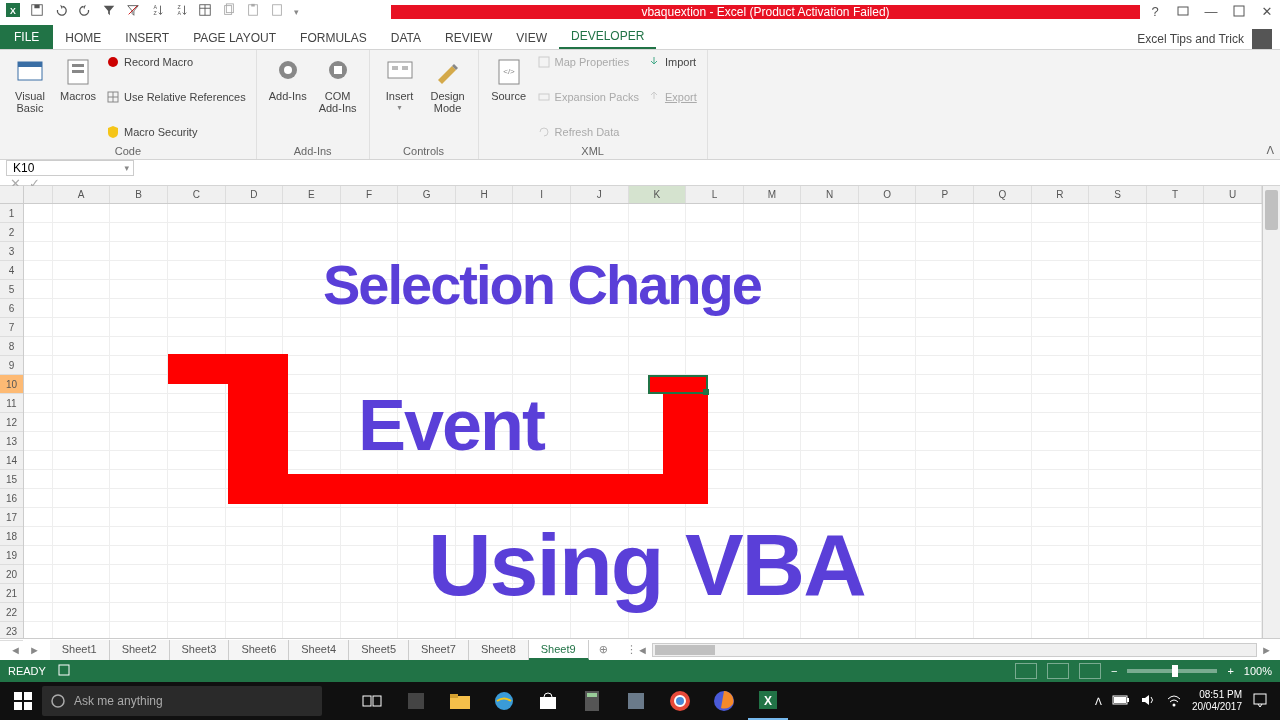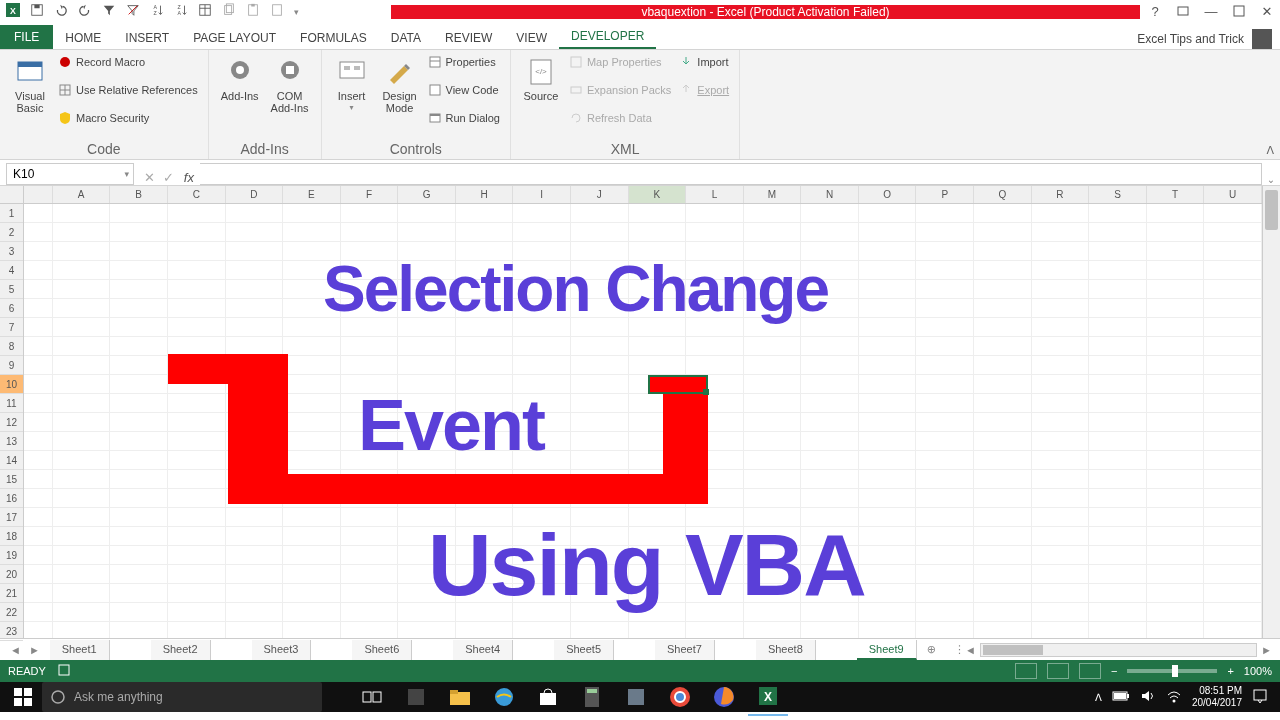--- a/index.html
+++ b/index.html
@@ -18,30 +18,30 @@
 .ribbon-tabs .tab { padding: 4px 12px; font-size: 12px; color: #444; cursor: pointer; }
 .ribbon-tabs .tab.file { background: #217346; color: #fff; padding: 5px 14px; }
 .ribbon-tabs .tab.active { color: #217346; border-bottom: 2px solid #217346; }
 .ribbon-right { margin-left: auto; display: flex; align-items: center; gap: 8px; padding-right: 8px; font-size: 12px; color: #444; }
 .ribbon-right .avatar { width: 20px; height: 20px; background: #555; }
 
 
 .ribbon-body { height: 110px; background: #f3f3f3; border-bottom: 1px solid #d4d4d4; display: flex; position: relative; }
 .group { border-right: 1px solid #e0e0e0; padding: 4px 8px 2px 8px; display: flex; flex-direction: column; justify-content: space-between; }
 .group-content { display: flex; gap: 4px; flex: 1; }
-.group-label { text-align: center; font-size: 14px; color: #666; padding-top: 2px; }
+.group-label { text-align: center; font-size: 11px; color: #666; padding-top: 2px; }
 .big-btn { display: flex; flex-direction: column; align-items: center; justify-content: flex-start; padding: 2px 4px; gap: 2px; font-size: 11px; color: #444; text-align: center; line-height: 1.1; min-width: 44px; }
 .big-btn svg { width: 32px; height: 32px; }
-.btn-stack { display: flex; flex-direction: column; gap: 12px; }
+.btn-stack { display: flex; flex-direction: column; gap: 19px; }
 .small-btn { display: flex; align-items: center; gap: 4px; font-size: 11px; color: #444; padding: 1px 2px; white-space: nowrap; }
 .small-btn svg { width: 14px; height: 14px; flex-shrink: 0; }
 .collapse-ribbon { position: absolute; right: 6px; bottom: 2px; font-size: 11px; color: #666; }
 
 
-.formula-bar { height: 26px; border-bottom: 1px solid #d4d4d4; display: flex; align-items: flex-end; background: #fff; }
+.formula-bar { height: 26px; border-bottom: 1px solid #d4d4d4; display: flex; align-items: flex-start; background: #fff; flex-direction: column; }
 .name-box { width: 128px; height: 22px; border: 1px solid #ccc; margin-left: 6px; display: flex; align-items: center; padding: 0 6px; font-size: 12px; position: relative; }
 .name-box::after { content: "▾"; position: absolute; right: 4px; font-size: 9px; color: #888; }
 .fx-icons { display: flex; align-items: center; gap: 8px; padding: 0 10px; color: #aaa; font-size: 13px; }
 .fx-label { font-style: italic; font-size: 13px; color: #555; padding-right: 6px; }
 .formula-input { flex: 1; height: 22px; border: 1px solid #ccc; border-left: none; font-size: 12px; padding: 0 4px; }
 .formula-expand { width: 18px; text-align: center; color: #888; font-size: 10px; }
 
 
 .grid-area { position: relative; height: 452px; background: #fff; display: flex; }
 .row-headers { width: 24px; background: #f0f0f0; border-right: 1px solid #ccc; }
@@ -57,53 +57,53 @@
 .cell-row { height: 19px; border-bottom: 1px solid #eee; display: flex; }
 .cell-row div { width: 60px; border-right: 1px solid #eee; }
 .cell-row div:first-child { width: 30px; }
 .vscroll { width: 18px; background: #f0f0f0; border-left: 1px solid #ccc; position: relative; }
 .vscroll-thumb { position: absolute; left: 2px; right: 2px; top: 4px; height: 40px; background: #c0c0c0; border-radius: 2px; }
 
 
 .overlay { position: absolute; left: 24px; top: 18px; right: 18px; bottom: 0; pointer-events: none; }
 .banner-box { position: absolute; left: 480px; top: 20px; width: 420px; height: 38px; background: #1a2a38; color: #d43a2a; font-weight: bold; font-size: 22px; font-family: Calibri, sans-serif; display: flex; align-items: center; justify-content: center; }
 .big-text { position: absolute; font-family: "Arial Black", Impact, sans-serif; font-weight: 900; color: #5a3fd8; white-space: nowrap; letter-spacing: -2px; }
-.t1 { left: 275px; top: 48px; font-size: 64px; }
+.t1 { left: 275px; top: 48px; font-size: 56px; }
 .t2 { left: 310px; top: 180px; font-size: 72px; }
 .t3 { left: 655px; top: 180px; font-size: 88px; }
 .t4 { left: 380px; top: 310px; font-size: 88px; }
 .red-shape { position: absolute; background: #ff0000; }
 .rs1 { left: 120px; top: 150px; width: 120px; height: 30px; }
 .rs2 { left: 180px; top: 180px; width: 60px; height: 100px; }
 .rs3 { left: 180px; top: 270px; width: 480px; height: 30px; }
 .rs4 { left: 615px; top: 185px; width: 45px; height: 115px; }
 .active-cell { position: absolute; left: 600px; top: 171px; width: 60px; height: 19px; border: 2px solid #217346; background: #ff0000; }
 .active-cell::after { content: ""; position: absolute; right: -3px; bottom: -3px; width: 6px; height: 6px; background: #217346; }
 
 
 .sheet-tab-bar { height: 22px; background: #fff; border-top: 1px solid #ccc; display: flex; align-items: center; font-size: 11px; }
 .sheet-nav { display: flex; gap: 8px; padding: 0 10px; color: #888; }
-.sheet-tabs { display: flex; gap: 41px; }
+.sheet-tabs { display: flex; }
 .sheet-tab { padding: 3px 12px; border-right: 1px solid #ccc; color: #555; background: #f5f5f5; }
 .sheet-tab.active { background: #fff; color: #217346; font-weight: normal; border-bottom: 2px solid #217346; }
 .new-sheet { padding: 0 10px; color: #888; }
 .hscroll-area { flex: 1; display: flex; align-items: center; padding: 0 8px; }
 .hscroll { flex: 1; height: 14px; background: #f0f0f0; border: 1px solid #ccc; position: relative; margin: 0 4px; }
 .hscroll-thumb { position: absolute; left: 2px; top: 1px; bottom: 1px; width: 60px; background: #c0c0c0; }
 
 
 .status-bar { height: 22px; background: #217346; color: #fff; display: flex; align-items: center; font-size: 11px; padding: 0 8px; }
 .status-left { flex: 1; display: flex; gap: 12px; align-items: center; }
 .status-right { display: flex; align-items: center; gap: 10px; }
 .view-btn { width: 22px; height: 16px; border: 1px solid rgba(255,255,255,0.4); }
 .zoom-slider { width: 90px; height: 4px; background: rgba(255,255,255,0.4); position: relative; }
 .zoom-slider::after { content: ""; position: absolute; left: 50%; top: -4px; width: 6px; height: 12px; background: #fff; }
 
 
-.taskbar { height: 30px; background: #101010; display: flex; align-items: center; padding: 0 4px; }
+.taskbar { height: 38px; background: #101010; display: flex; align-items: center; padding: 0 4px; }
 .start-btn { width: 38px; height: 38px; display: flex; align-items: center; justify-content: center; }
 .search-box { width: 280px; height: 30px; background: #2a2a2a; border-radius: 2px; display: flex; align-items: center; gap: 8px; padding: 0 8px; color: #aaa; font-size: 12px; }
 .task-icons { display: flex; gap: 4px; margin-left: 30px; }
 .task-icons .ti { width: 40px; height: 38px; display: flex; align-items: center; justify-content: center; }
 .task-icons .ti.active { border-bottom: 2px solid #76b9ed; }
 .tray { margin-left: auto; display: flex; align-items: center; gap: 10px; color: #fff; font-size: 10px; padding-right: 8px; }
 .tray .clock { text-align: right; line-height: 1.2; }
 </style>
 </head>
 <body>
@@ -198,20 +198,28 @@
 <div class="ribbon-body">
   <div class="group">
     <div class="group-content">
       <div class="big-btn">
         <svg viewBox="0 0 32 32">
             <rect x="4" y="6" width="24" height="18" fill="#fff" stroke="#3a6ea5"></rect>
             <rect x="4" y="6" width="24" height="5" fill="#3a6ea5"></rect>
           </svg>
         <span style="white-space:pre-line">Visual
 Basic</span>
+      </div>
+      <div class="big-btn">
+        <svg viewBox="0 0 32 32">
+            <rect x="6" y="4" width="20" height="24" fill="#fff" stroke="#888"></rect>
+            <rect x="10" y="8" width="12" height="3" fill="#888"></rect>
+            <rect x="10" y="14" width="12" height="3" fill="#888"></rect>
+          </svg>
+        <span>Macros</span>
       </div>
       <div class="btn-stack">
         <div class="small-btn">
             <svg viewBox="0 0 14 14">
               <circle cx="7" cy="7" r="5" fill="#c00"></circle>
             </svg>
             <span>Record Macro</span>
           </div>
         <div class="small-btn">
             <svg viewBox="0 0 14 14">
@@ -264,42 +272,20 @@
         <span>Insert</span>
         <span style="font-size:8px;color:#888;">▾</span>
       </div>
       <div class="big-btn">
         <svg viewBox="0 0 32 32">
             <path d="M6 24 L20 10 L24 14 L10 28 Z" fill="#d4a94a"></path>
             <path d="M22 8 L26 12 L24 14 L20 10 Z" fill="#888"></path>
           </svg>
         <span style="white-space:pre-line">Design
 Mode</span>
-      </div>
-      <div class="btn-stack">
-        <div class="small-btn">
-            <svg viewBox="0 0 14 14">
-              <rect x="2" y="2" width="10" height="10" fill="#fff" stroke="#888"></rect>
-              <line x1="2" y1="6" x2="12" y2="6" stroke="#888"></line>
-            </svg>
-            <span>Properties</span>
-          </div>
-        <div class="small-btn">
-            <svg viewBox="0 0 14 14">
-              <rect x="2" y="2" width="10" height="10" fill="#fff" stroke="#888"></rect>
-            </svg>
-            <span>View Code</span>
-          </div>
-        <div class="small-btn">
-            <svg viewBox="0 0 14 14">
-              <rect x="2" y="3" width="10" height="8" fill="#fff" stroke="#888"></rect>
-              <rect x="2" y="3" width="10" height="2" fill="#888"></rect>
-            </svg>
-            <span>Run Dialog</span>
-          </div>
       </div>
     </div>
     <div class="group-label">Controls</div>
   </div>
 
   <div class="group">
     <div class="group-content">
       <div class="big-btn">
         <svg viewBox="0 0 32 32">
             <rect x="6" y="4" width="20" height="24" fill="#fff" stroke="#888"></rect>

